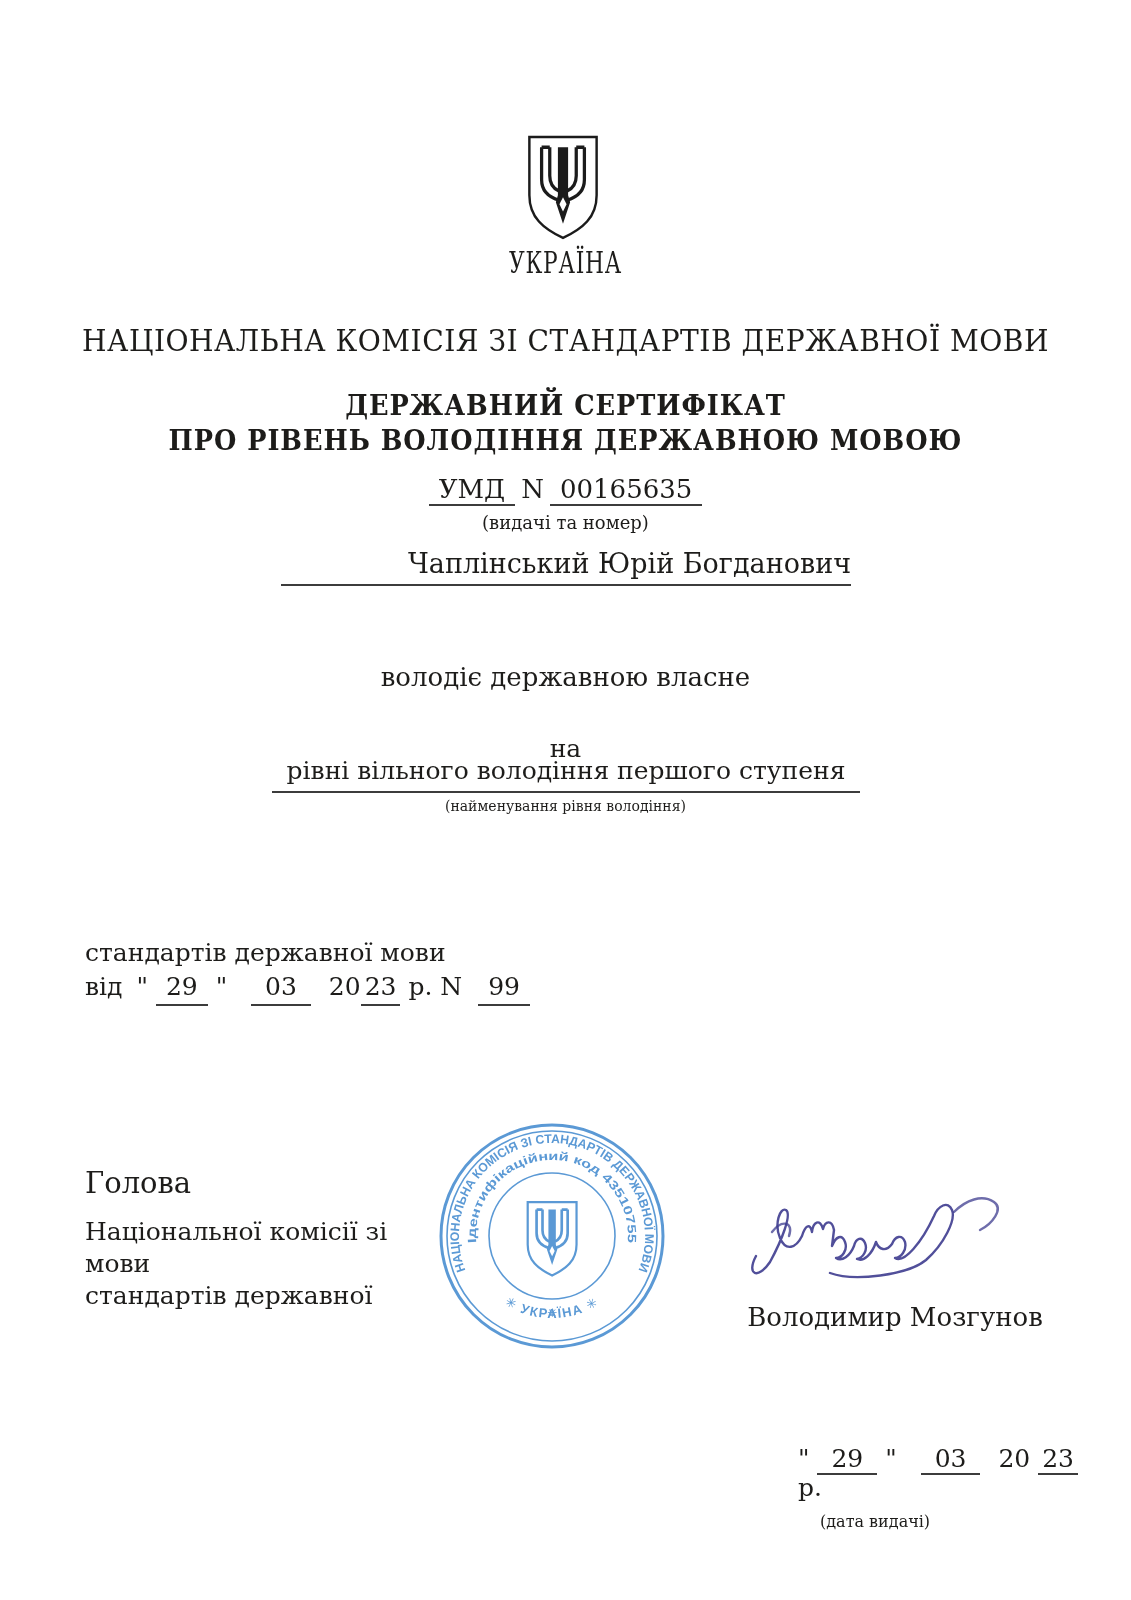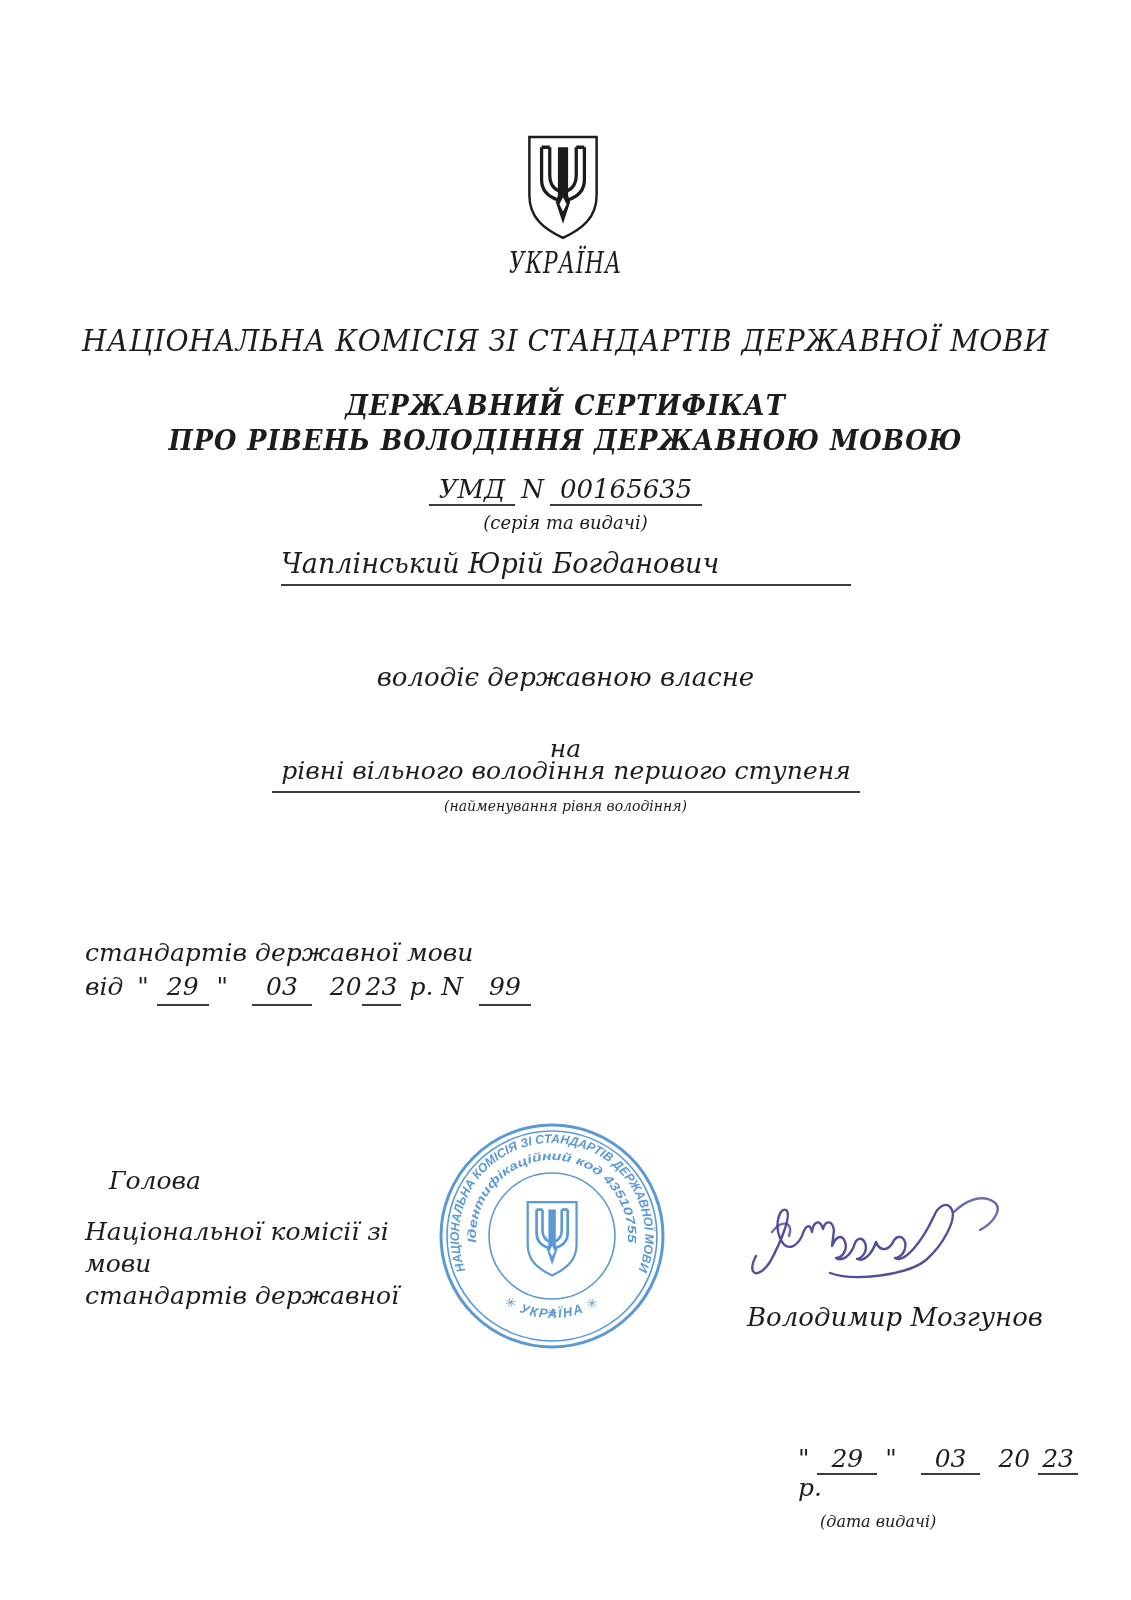--- a/index.html
+++ b/index.html
@@ -1,44 +1,43 @@
 <!DOCTYPE html>
 <html><head>
 <meta charset="utf-8">
 <style>
   html,body{margin:0;padding:0;background:#ffffff;}
   .page{
     position:relative;width:1131px;height:1600px;background:#ffffff;
     font-family:"DejaVu Serif","Liberation Serif",serif;color:#1d1c1a;
     overflow:hidden;
-    font-style:italic;
   }
   .abs{position:absolute;}
   .cen{left:0;width:1131px;text-align:center;}
   .country{top:246px;font-size:29px;letter-spacing:1px;transform:scaleX(0.75);}
   .commission{top:324px;font-size:29px;letter-spacing:0.5px;transform:scaleX(0.97);}
   .title{top:388px;font-size:27px;font-weight:bold;letter-spacing:1px;line-height:35px;transform:scaleX(0.95);}
   .serial-row{top:474px;font-size:26px;}
   .u{border-bottom:2px solid #3c3c3c;}
   .serial-caption{top:512px;font-size:18px;}
-  .name-block{left:281px;top:548px;width:570px;text-align:left;border-bottom:2px solid #3c3c3c;padding-bottom:5px;font-size:27px;}
+  .name-block{left:281px;top:548px;width:570px;text-align:right;border-bottom:2px solid #3c3c3c;padding-bottom:5px;font-size:27px;}
   .name-caption{top:596px;font-size:18px;}
   .possess{top:662px;font-size:26px;}
   .prep{top:734px;font-size:25px;}
   .level-block{left:272px;top:756px;width:588px;text-align:center;border-bottom:2px solid #3c3c3c;padding-bottom:6px;font-size:25px;}
   .level-caption{top:798px;font-size:14px;}
   .decision{left:85px;top:936px;font-size:25px;line-height:34px;}
   .decision .row3 span{display:inline-block;}
   .pad10{padding:0 10px;}
   .pad14{padding:0 14px;}
   .pad4{padding:0 4px;}
   .gap16{margin-left:16px;}
   .gap10{margin-left:10px;}
   .gap8{margin-left:8px;}
-  .golova{left:85px;top:1166px;font-size:25px;margin-left:24px;}
+  .golova{left:85px;top:1166px;font-size:29px;}
   .role-block{left:85px;top:1216px;font-size:25px;line-height:32px;}
   .stamp-wrap{left:437px;top:1116px;width:230px;height:240px;}
   .sig-wrap{left:742px;top:1172px;width:285px;height:128px;}
   .sig-name{left:730px;top:1302px;width:330px;text-align:center;font-size:26px;}
   .date-row{left:798px;top:1444px;width:300px;font-size:25px;}
   .date-caption{left:820px;top:1512px;width:210px;text-align:left;font-size:16px;}
   .stamp-text{font-family:"Liberation Sans","DejaVu Sans",sans-serif;font-weight:bold;}
 </style>
 </head>
 <body>
@@ -65,21 +64,21 @@
   <div class="abs cen commission">НАЦІОНАЛЬНА КОМІСІЯ ЗІ СТАНДАРТІВ ДЕРЖАВНОЇ МОВИ</div>
 
   <div class="abs cen title">
     <div>ДЕРЖАВНИЙ СЕРТИФІКАТ</div>
     <div>ПРО РІВЕНЬ ВОЛОДІННЯ ДЕРЖАВНОЮ МОВОЮ</div>
   </div>
 
   <div class="abs cen serial-row">
     <span class="u pad10">УМД</span><span style="margin:0 6px;">N</span><span class="u pad10">00165635</span>
   </div>
-  <div class="abs cen serial-caption">(серія та видачі)</div>
+  <div class="abs cen serial-caption">(видачі та номер)</div>
 
   <div class="abs name-block">Чаплінський Юрій Богданович</div>
 
   <div class="abs cen possess">володіє державною власне</div>
   <div class="abs cen prep">на</div>
   <div class="abs level-block">рівні вільного володіння першого ступеня</div>
   <div class="abs cen level-caption">(найменування рівня володіння)</div>
 
   <div class="abs decision">
     <div>стандартів державної мови</div>

